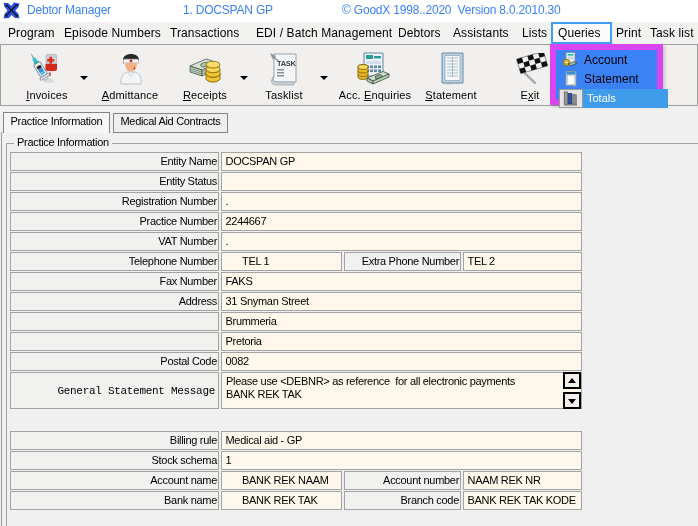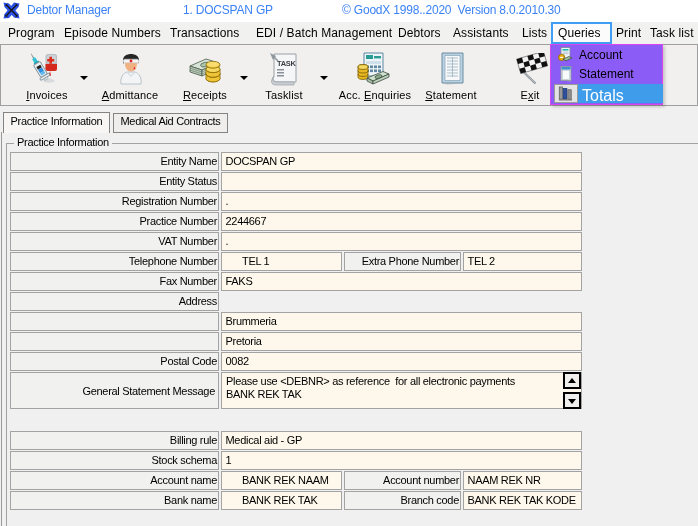--- a/index.html
+++ b/index.html
@@ -35,30 +35,30 @@
 #glabel { position:absolute; left:14px; top:136px; font-size:11px; background:#f0f0f0; padding:0 3px; z-index:3; }
 
 
 .lbox { position:absolute; left:10px; width:209px; height:19px; background:#f1f1f0; border:1px solid #a3a3a3; font-size:11px; text-align:right; padding-right:1px; line-height:16px; color:#000; white-space:pre; }
 .ibox { position:absolute; left:221px; width:361px; height:19px; background:#fdf8eb; border:1px solid #a3a3a3; font-size:11px; padding-left:3.5px; line-height:16px; color:#000; white-space:pre; }
 .lbox2 { position:absolute; left:344px; width:117px; height:19px; background:#f1f1f0; border:1px solid #a3a3a3; font-size:11px; text-align:right; padding-right:1px; line-height:16px; white-space:pre; }
 .ibox1 { position:absolute; left:221px; width:121px; height:19px; background:#fdf8eb; border:1px solid #a3a3a3; font-size:11px; padding-left:20px; line-height:16px; white-space:pre; }
 .ibox2 { position:absolute; left:463px; width:119px; height:19px; background:#fdf8eb; border:1px solid #a3a3a3; font-size:11px; padding-left:3.5px; line-height:16px; white-space:pre; }
 
 
-#msgl { position:absolute; left:10px; top:372px; width:209px; height:37px; background:#f1f1f0; border:1px solid #a3a3a3; font-size:11px; text-align:right; padding-right:3px; color:#000; display:flex; align-items:center; justify-content:flex-end; }
+#msgl { position:absolute; left:10px; top:372px; width:209px; height:37px; background:#f1f1f0; border:1px solid #a3a3a3; font-size:11px; text-align:right; padding-right:3px; color:#000; display:flex; align-items:center; justify-content:flex-end;font-family:Liberation Mono, monospace; }
 #msgb { position:absolute; left:221px; top:372px; width:361px; height:37px; background:#fdf8eb; border:1px solid #a3a3a3; font-size:11px; padding:2px 0 0 4px; line-height:12.5px; color:#000; white-space:pre; }
 .spin { position:absolute; width:18px; height:17px; background:#f0efee; border:2px solid #000; }
 .spin .tri { position:absolute; left:3px; width:0; height:0; border-left:4px solid transparent; border-right:4px solid transparent; }
 
 
-#dmenu { position:absolute; left:550px; top:44px; width:113px; height:61px; background:#8b5cf6; border:1px solid #d946ef; z-index:10; box-shadow:2px 2px 3px rgba(0,0,0,0.18); }
+#dmenu { position:absolute; left:550px; top:44px; width:113px; height:61px; background:#3b82f6; border:6px solid #d946ef; z-index:10; box-shadow:2px 2px 3px rgba(0,0,0,0.18); }
 .dmi { position:absolute; left:0; font-size:12px; color:#000; letter-spacing:0px; }
 #dsel { position:absolute; left:27px; top:39px; width:85px; height:19px; background:#3e9ceb; }
-#dselt { position:absolute; left:31px; top:42px; font-size:16px; color:#fff; letter-spacing:0; }
+#dselt { position:absolute; left:31px; top:42px; font-size:11px; color:#fff; letter-spacing:0; }
 #dicobox { position:absolute; left:3px; top:39px; width:24px; height:19px; background:#e4e4e4; border:1px solid #9a9a9a; }
 </style>
 </head>
 <body>
 <div id="app">
 
   <div id="titlebar">
     <svg class="abs" style="left:3px;top:2px" width="17" height="17" viewBox="0 0 17 17">
       <path d="M0.5 0.5 L6 1.5 L15.5 12 L16.5 16.5 L11 15.5 L1.5 5 Z" fill="#2c52e6"></path>
       <path d="M11 0.5 L16.5 1.5 L15.5 5 L6 16 L0.5 16.5 L1.5 12 Z" fill="#2c52e6"></path>
@@ -232,20 +232,21 @@
     <div class="ibox" style="top:212px">2244667</div>
   <div class="lbox" style="top:232px">VAT Number</div>
     <div class="ibox" style="top:232px">.</div>
   <div class="lbox" style="top:252px">Telephone Number</div>
     <div class="ibox1" style="top:252px">TEL 1</div>
     <div class="lbox2" style="top:252px">Extra Phone Number</div>
     <div class="ibox2" style="top:252px">TEL 2</div>
   <div class="lbox" style="top:272px">Fax Number</div>
     <div class="ibox" style="top:272px">FAKS</div>
   <div class="lbox" style="top:292px">Address</div>
+    <div class="ibox" style="top:292px">31 Snyman Street</div>
   <div class="lbox" style="top:312px"></div>
     <div class="ibox" style="top:312px">Brummeria</div>
   <div class="lbox" style="top:332px"></div>
     <div class="ibox" style="top:332px">Pretoria</div>
   <div class="lbox" style="top:352px">Postal Code</div>
     <div class="ibox" style="top:352px">0082</div>
 
   <div id="msgl">General Statement Message</div>
   <div id="msgb">Please use &lt;DEBNR&gt; as reference  for all electronic payments
 BANK REK TAK</div>

